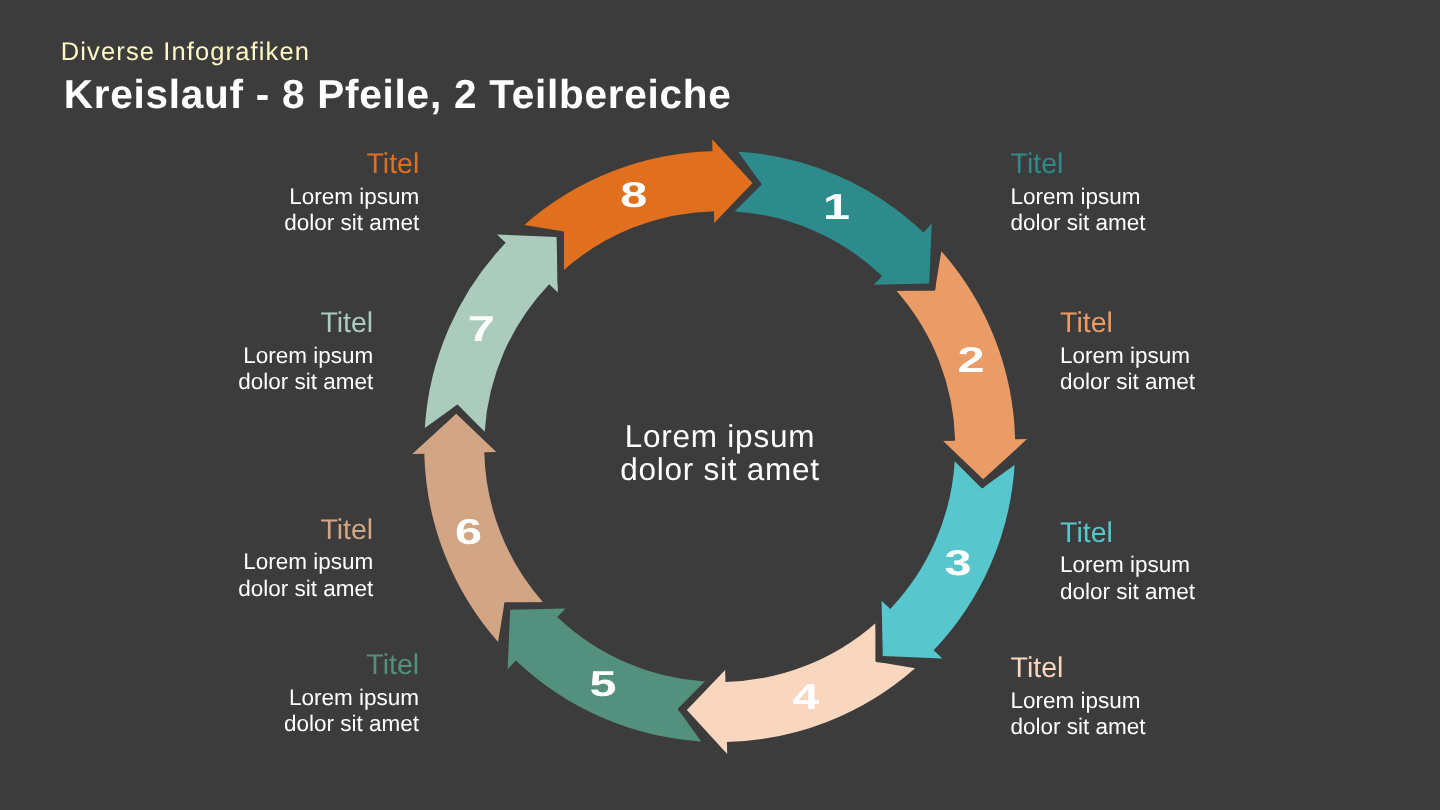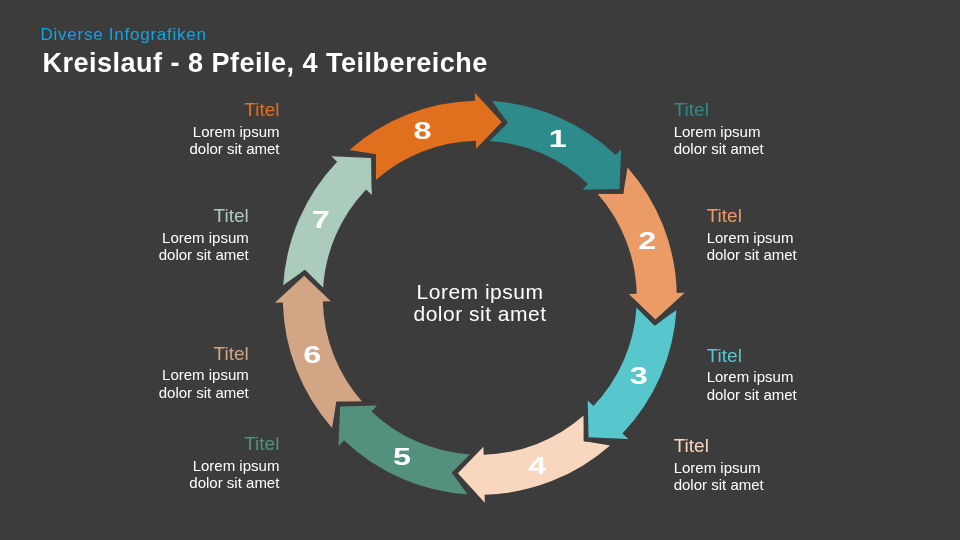--- a/index.html
+++ b/index.html
@@ -1,18 +1,18 @@
 <!DOCTYPE html>
 <html><head>
 <meta charset="utf-8">
 <style>
   html,body { margin:0; padding:0; }
   body { width:960px; height:540px; background:#3C3C3C; overflow:hidden;
          font-family:"Liberation Sans", sans-serif; position:relative; }
-  .hdr1 { position:absolute; left:40.5px; top:25px; color:#0ea5e9; font-size:17px; letter-spacing:0.75px; }
+  .hdr1 { position:absolute; left:40.5px; top:25px; color:#fef9c3; font-size:17px; letter-spacing:0.75px; }
   .hdr2 { position:absolute; left:42.5px; top:48px; color:#fff; font-size:27px; font-weight:bold; letter-spacing:0.5px; }
   .center-text { position:absolute; left:360px; top:281px; width:240px; text-align:center;
                   color:#fff; font-size:21px; line-height:22px; letter-spacing:0.5px; }
   .lab { position:absolute; }
   .lt { font-size:19px; font-weight:normal; line-height:19px; }
   .ll { color:#fff; font-size:15px; line-height:17.5px; margin-top:3.5px; }
 </style>
 </head>
 <body>
 <svg width="960" height="540" viewBox="0 0 960 540" style="position:absolute;left:0;top:0">
@@ -27,21 +27,21 @@
 <text x="0" y="0" transform="translate(557.67,138.75) scale(1.35,1)" fill="#fff" font-family="Liberation Sans, sans-serif" font-size="24" font-weight="bold" text-anchor="middle" dominant-baseline="central">1</text>
 <text x="0" y="0" transform="translate(647.26,240.37) scale(1.35,1)" fill="#fff" font-family="Liberation Sans, sans-serif" font-size="24" font-weight="bold" text-anchor="middle" dominant-baseline="central">2</text>
 <text x="0" y="0" transform="translate(638.75,375.57) scale(1.35,1)" fill="#fff" font-family="Liberation Sans, sans-serif" font-size="24" font-weight="bold" text-anchor="middle" dominant-baseline="central">3</text>
 <text x="0" y="0" transform="translate(537.13,465.16) scale(1.35,1)" fill="#fff" font-family="Liberation Sans, sans-serif" font-size="24" font-weight="bold" text-anchor="middle" dominant-baseline="central">4</text>
 <text x="0" y="0" transform="translate(401.93,456.65) scale(1.35,1)" fill="#fff" font-family="Liberation Sans, sans-serif" font-size="24" font-weight="bold" text-anchor="middle" dominant-baseline="central">5</text>
 <text x="0" y="0" transform="translate(312.34,355.03) scale(1.35,1)" fill="#fff" font-family="Liberation Sans, sans-serif" font-size="24" font-weight="bold" text-anchor="middle" dominant-baseline="central">6</text>
 <text x="0" y="0" transform="translate(320.85,219.83) scale(1.35,1)" fill="#fff" font-family="Liberation Sans, sans-serif" font-size="24" font-weight="bold" text-anchor="middle" dominant-baseline="central">7</text>
 <text x="0" y="0" transform="translate(422.47,130.24) scale(1.35,1)" fill="#fff" font-family="Liberation Sans, sans-serif" font-size="24" font-weight="bold" text-anchor="middle" dominant-baseline="central">8</text>
 </svg>
 <div class="hdr1">Diverse Infografiken</div>
-<div class="hdr2">Kreislauf - 8 Pfeile, 4 Teilbereiche</div>
+<div class="hdr2">Kreislauf - 8 Pfeile, 2 Teilbereiche</div>
 <div class="center-text">Lorem ipsum<br>dolor sit amet</div>
 <div class="lab" style="left:673.7px;text-align:left;top:100.0px;">
     <div class="lt" style="color:#2E8B8B">Titel</div>
     <div class="ll">Lorem ipsum<br>dolor sit amet</div>
   </div>
 <div class="lab" style="left:706.7px;text-align:left;top:206.0px;">
     <div class="lt" style="color:#EA9B66">Titel</div>
     <div class="ll">Lorem ipsum<br>dolor sit amet</div>
   </div>
 <div class="lab" style="left:706.7px;text-align:left;top:345.8px;">

